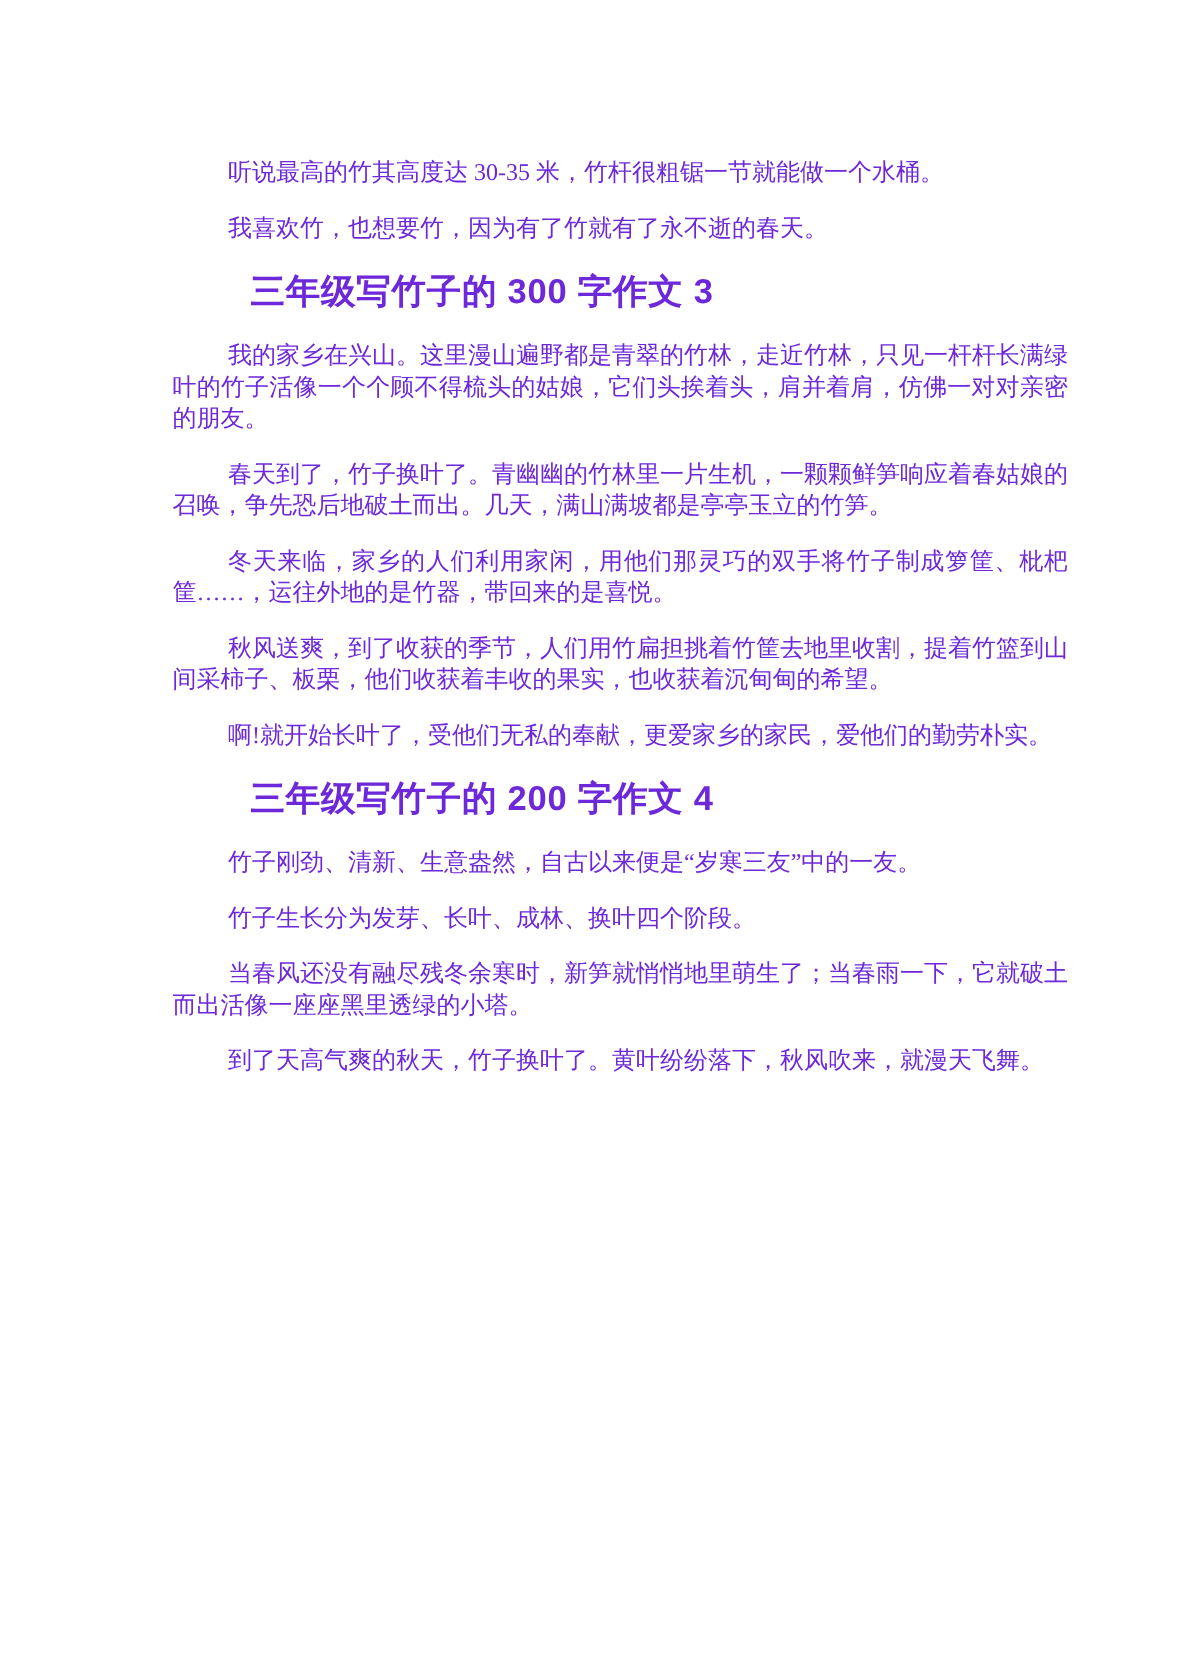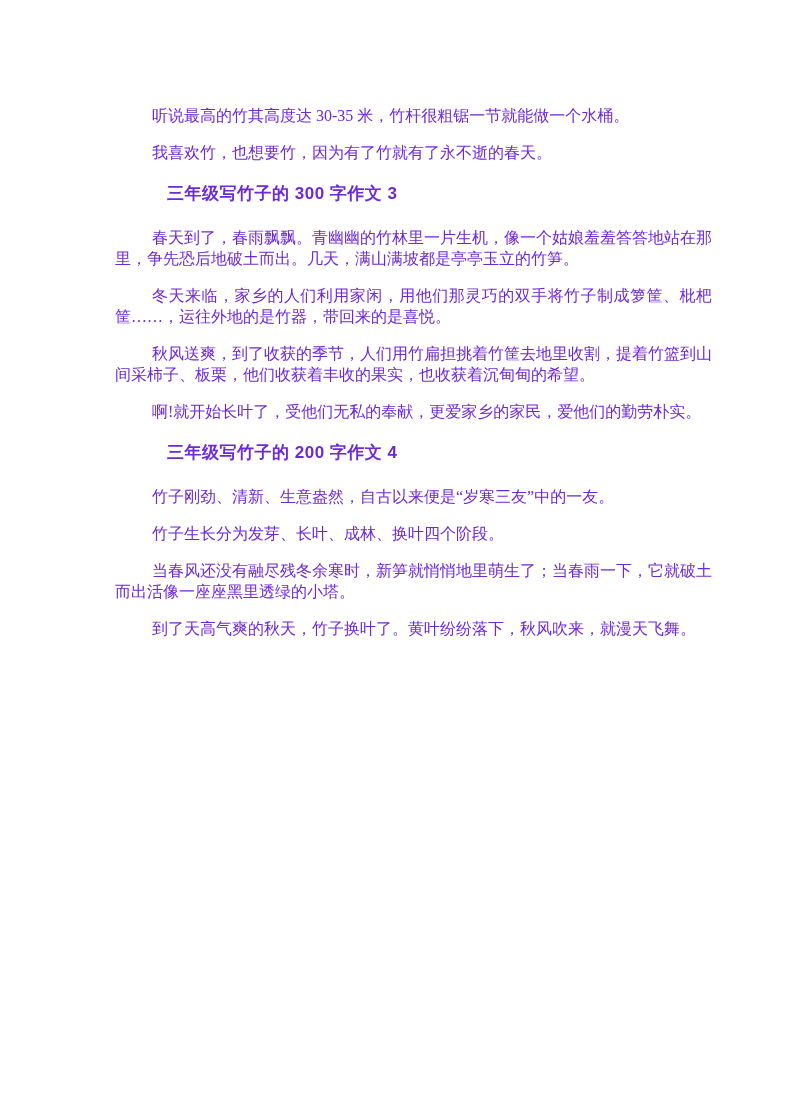--- a/index.html
+++ b/index.html
@@ -22,41 +22,42 @@
   .body-para {
     font-size: 16px;
     line-height: 21px;
     margin: 0 0 16px 0;
     text-align: justify;
     text-indent: 37px;
     word-break: break-all;
   }
   .essay-title {
     font-family: "Liberation Sans", "DejaVu Sans", sans-serif;
-    font-size: 17px;
+    font-size: 23px;
     line-height: 30px;
     font-weight: 700;
     margin: 14px 0 18px 0;
     text-indent: 52px;
     letter-spacing: 0.5px;
   }
 </style>
 </head>
 <body>
 
 <div class="page">
 
   <p class="body-para">听说最高的竹其高度达 30-35 米，竹杆很粗锯一节就能做一个水桶。</p>
 
   <p class="body-para">我喜欢竹，也想要竹，因为有了竹就有了永不逝的春天。</p>
 
   <h2 class="essay-title">三年级写竹子的 300 字作文 3</h2>
 
+  <p class="body-para">我的家乡在兴山。这里漫山遍野都是青翠的竹林，走近竹林，只见一杆杆长满绿叶的竹子活像一个个顾不得梳头的姑娘，它们头挨着头，肩并着肩，仿佛一对对亲密的朋友。</p>
 
-  <p class="body-para">春天到了，春雨飘飘。青幽幽的竹林里一片生机，像一个姑娘羞羞答答地站在那里，争先恐后地破土而出。几天，满山满坡都是亭亭玉立的竹笋。</p>
+  <p class="body-para">春天到了，竹子换叶了。青幽幽的竹林里一片生机，一颗颗鲜笋响应着春姑娘的召唤，争先恐后地破土而出。几天，满山满坡都是亭亭玉立的竹笋。</p>
 
 
   <p class="body-para">冬天来临，家乡的人们利用家闲，用他们那灵巧的双手将竹子制成箩筐、枇杷筐……，运往外地的是竹器，带回来的是喜悦。</p>
 
   <p class="body-para">秋风送爽，到了收获的季节，人们用竹扁担挑着竹筐去地里收割，提着竹篮到山间采柿子、板栗，他们收获着丰收的果实，也收获着沉甸甸的希望。</p>
 
   <p class="body-para">啊!就开始长叶了，受他们无私的奉献，更爱家乡的家民，爱他们的勤劳朴实。</p>
 
   <h2 class="essay-title">三年级写竹子的 200 字作文 4</h2>
 

